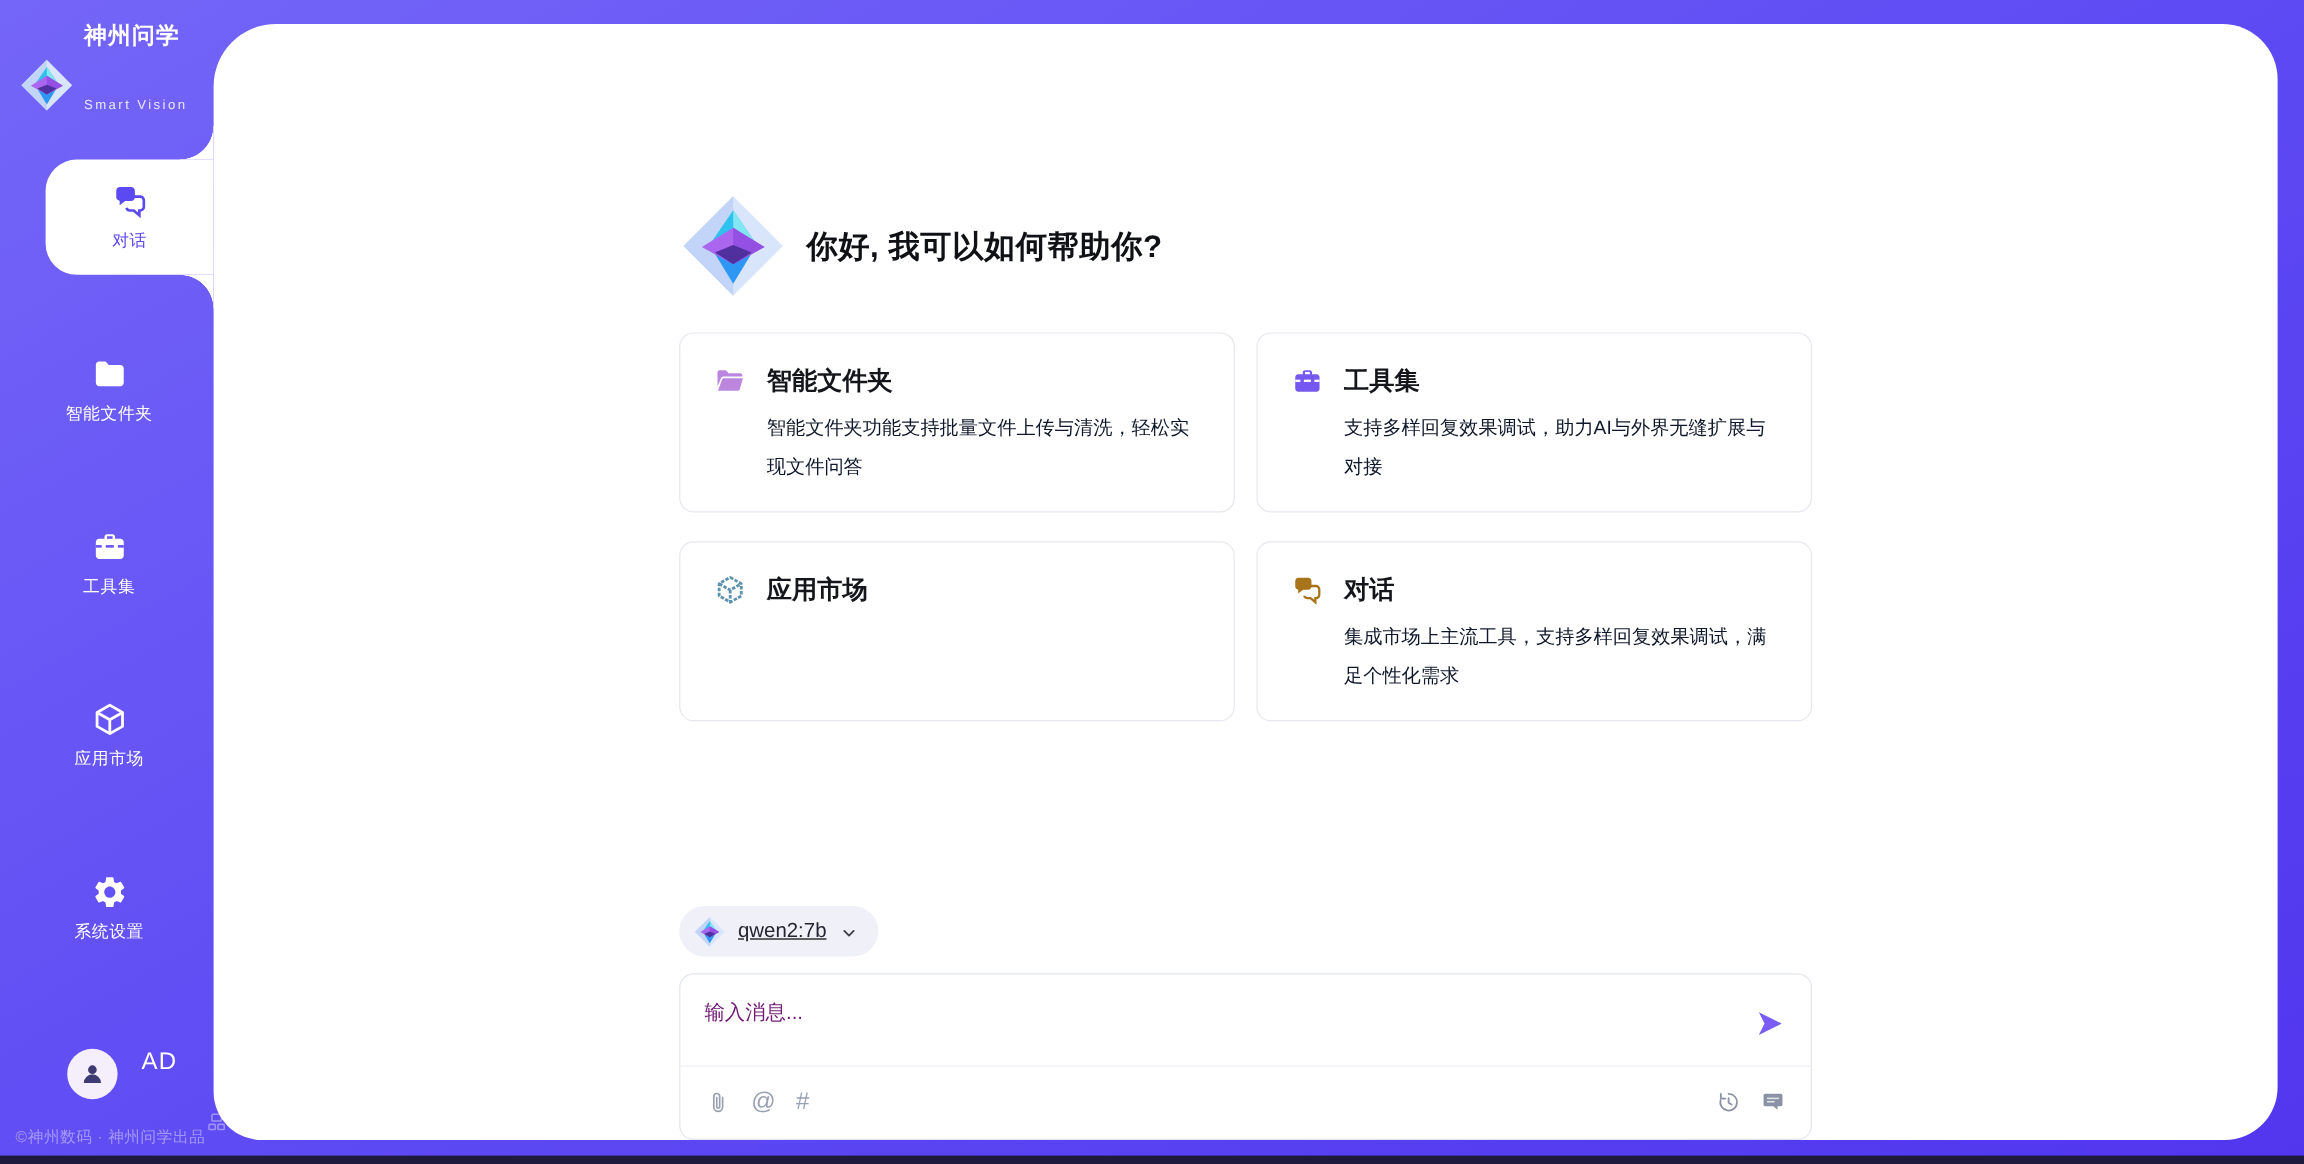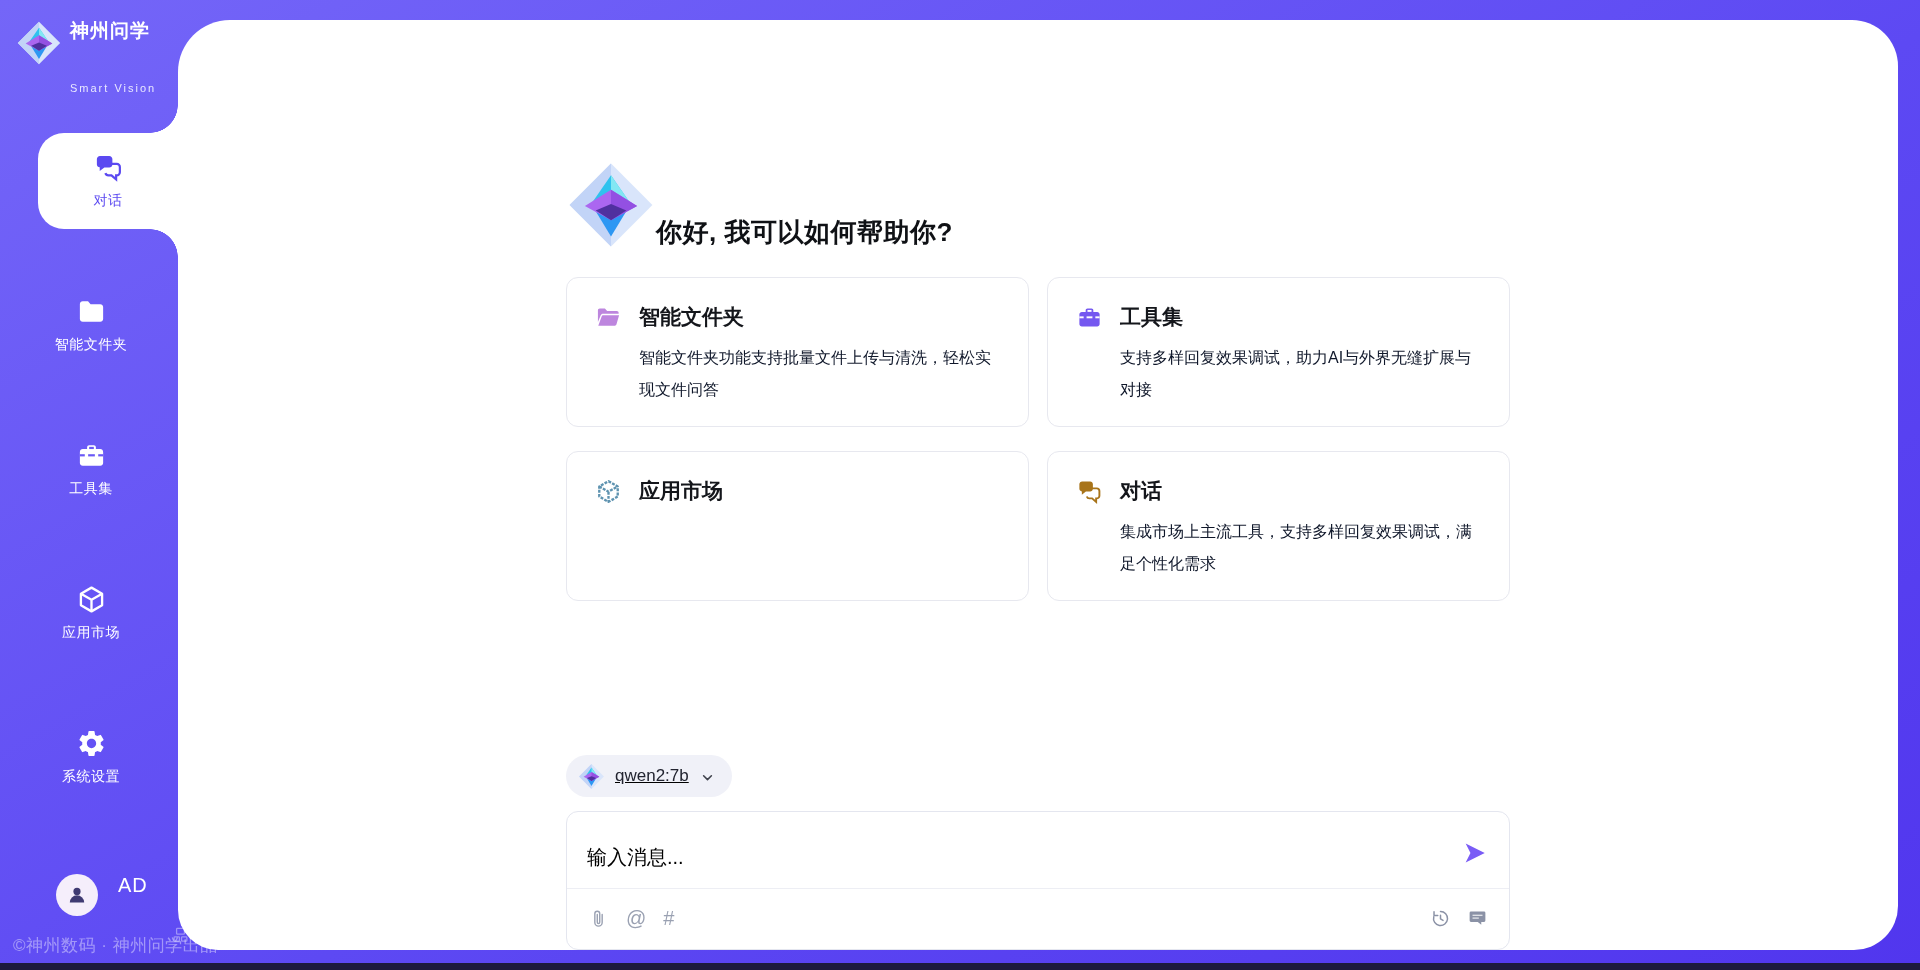--- a/index.html
+++ b/index.html
@@ -15,21 +15,21 @@
     position:absolute; left:178px; top:20px; width:1720px; height:930px;
     background:#ffffff; border-radius:52px 46px 44px 40px; z-index:1;
   }
   .bottom-strip {
     position:absolute; left:0; bottom:0; width:100%; height:7px;
     background:#1d1a3e; z-index:3;
   }
 
   
   .sidebar { position:absolute; left:0; top:0; width:178px; height:100%; z-index:2; }
-  .brand { position:absolute; left:16px; top:20px; display:flex; align-items:flex-start; gap:8px; }
+  .brand { position:absolute; left:16px; top:20px; display:flex; align-items:flex-end; gap:8px; }
   .brand .logo-d { width:46px; height:46px; }
   .brand-title { color:#fff; font-size:19px; font-weight:bold; letter-spacing:1px; line-height:1.15; }
   .brand-sub { color:#e9e8ff; font-size:11px; letter-spacing:2px;margin-top:40px; }
 
   .nav { position:absolute; left:0; top:133px; width:178px; display:flex; flex-direction:column; gap:48px; }
   .nav-item {
     position:relative; height:96px; width:150px; margin-left:16px;
     display:flex; flex-direction:column; align-items:center; justify-content:center; gap:9px;
     color:#ffffff; cursor:pointer;
   }
@@ -50,33 +50,33 @@
   }
 
   .user-row { position:absolute; left:56px; bottom:54px; display:flex; align-items:flex-start; gap:20px; }
   .avatar {
     width:42px; height:42px; border-radius:50%; background:#f5eefb;
     display:flex; align-items:center; justify-content:center; cursor:pointer;
   }
   .avatar svg { width:24px; height:24px; color:#3f3a72; }
   .user-name { color:#ffffff; font-size:20px; letter-spacing:1px; }
   .side-footer {
-    position:absolute; left:13px; bottom:13px; font-size:17px; letter-spacing:.5px;
+    position:absolute; left:13px; bottom:13px; font-size:13px; letter-spacing:.5px;
     color:rgba(255,255,255,.42); white-space:nowrap;
   }
   .sitemap-faint {
     position:absolute; left:172px; top:926px; width:17px; height:17px;
     color:rgba(255,255,255,.4); z-index:2;
   }
 
   
   .content { position:absolute; left:178px; top:20px; width:1720px; height:930px; z-index:2; }
   .col { width:944px; margin:0 auto; padding-top:140px; }
 
-  .welcome { display:flex; align-items:flex-end; margin-bottom:27px; }
+  .welcome { display:flex; align-items:center; gap:16px; margin-bottom:27px; }
   .welcome .logo-d { width:90px; height:90px; }
   .welcome-title { font-size:26px; font-weight:800; color:#0f1115; letter-spacing:.5px; }
 
   .cards { display:grid; grid-template-columns:1fr 1fr; column-gap:18px; row-gap:24px; }
   .card {
     background:#fff; border:1px solid #e7e8ef; border-radius:12px;
     min-height:128px; padding:25px 28px 20px; display:flex; gap:17px; cursor:pointer;
   }
   .card-icon { width:27px; height:27px; flex:0 0 27px; margin-top:1px; }
   .card-title { font-size:21px; font-weight:bold; color:#14161b; margin-bottom:11px; }
@@ -90,21 +90,21 @@
     text-decoration:underline;
   }
   .model-pill .logo-d { width:27px; height:27px; }
   .model-name { font-size:17px; color:#222430; }
   .model-pill .chev { width:17px; height:17px; color:#3f424c; margin-top:2px; }
 
   .input-card {
     margin-top:14px; position:relative; height:139px;
     border:1.5px solid #e4e6ef; border-radius:12px; background:#fff;
   }
-  .fake-input { position:absolute; left:20px; top:32px; right:70px; font-size:20px; color:#000000; cursor:text; }
+  .fake-input { position:absolute; left:20px; top:20px; right:70px; font-size:17px; color:#701a75; cursor:text; }
   .send-btn { position:absolute; right:21px; top:28px; width:26px; height:26px; color:#7a5cf6; cursor:pointer; }
   .input-divider { position:absolute; left:0; right:0; top:76px; border-top:1px solid #edeef4; }
   .input-toolbar {
     position:absolute; left:0; right:0; bottom:0; height:62px;
     display:flex; align-items:center; padding:0 21px; gap:17px; color:#9aa1b2;
   }
   .tool-ic { width:21px; height:21px; cursor:pointer; }
   .tool-txt { font-size:20px; line-height:1; cursor:pointer; }
   .toolbar-right { margin-left:auto; display:flex; align-items:center; gap:16px; color:#8b92a6; }
 </style>

